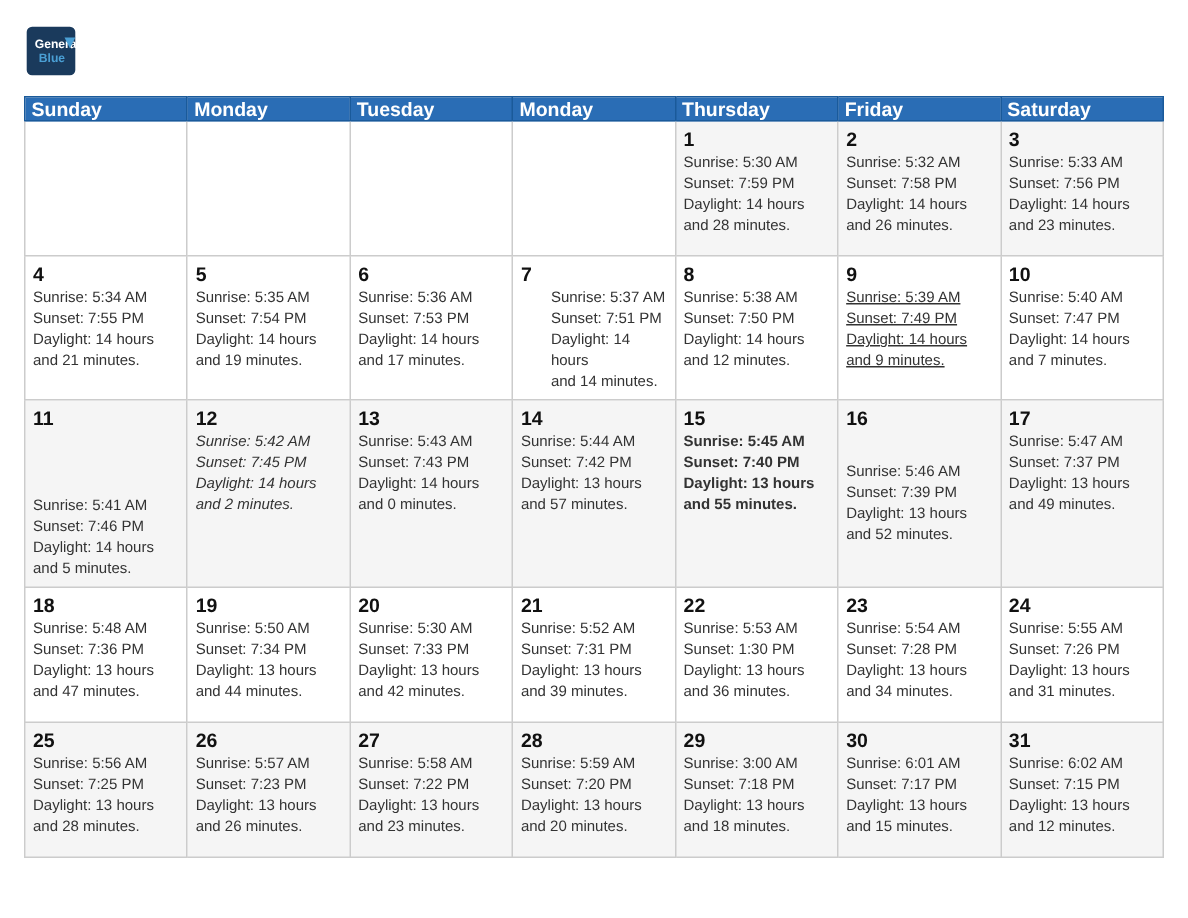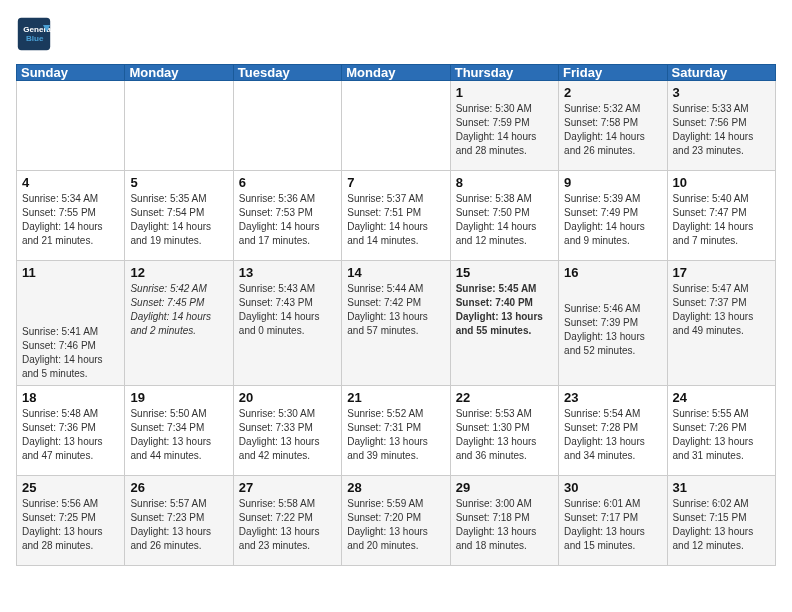--- a/index.html
+++ b/index.html
@@ -169,35 +169,35 @@
         </td>
         <td>
           <span class="day-number">6</span>
           <div class="day-info" style="white-space: pre-line;">Sunrise: 5:36 AM
 Sunset: 7:53 PM
 Daylight: 14 hours
 and 17 minutes.</div>
         </td>
         <td>
           <span class="day-number">7</span>
-          <div class="day-info" style="white-space: pre-line;">Sunrise: 5:37 AM
+          <div class="day-info" style="white-space: pre-line; margin-left: 20px;">Sunrise: 5:37 AM
 Sunset: 7:51 PM
 Daylight: 14 hours
 and 14 minutes.</div>
         </td>
         <td>
           <span class="day-number">8</span>
           <div class="day-info" style="white-space: pre-line;">Sunrise: 5:38 AM
 Sunset: 7:50 PM
 Daylight: 14 hours
 and 12 minutes.</div>
         </td>
         <td>
           <span class="day-number">9</span>
-          <div class="day-info" style="white-space: pre-line;">Sunrise: 5:39 AM
+          <div class="day-info" style="white-space: pre-line; text-decoration: underline;">Sunrise: 5:39 AM
 Sunset: 7:49 PM
 Daylight: 14 hours
 and 9 minutes.</div>
         </td>
         <td>
           <span class="day-number">10</span>
           <div class="day-info" style="white-space: pre-line;">Sunrise: 5:40 AM
 Sunset: 7:47 PM
 Daylight: 14 hours
 and 7 minutes.</div>

